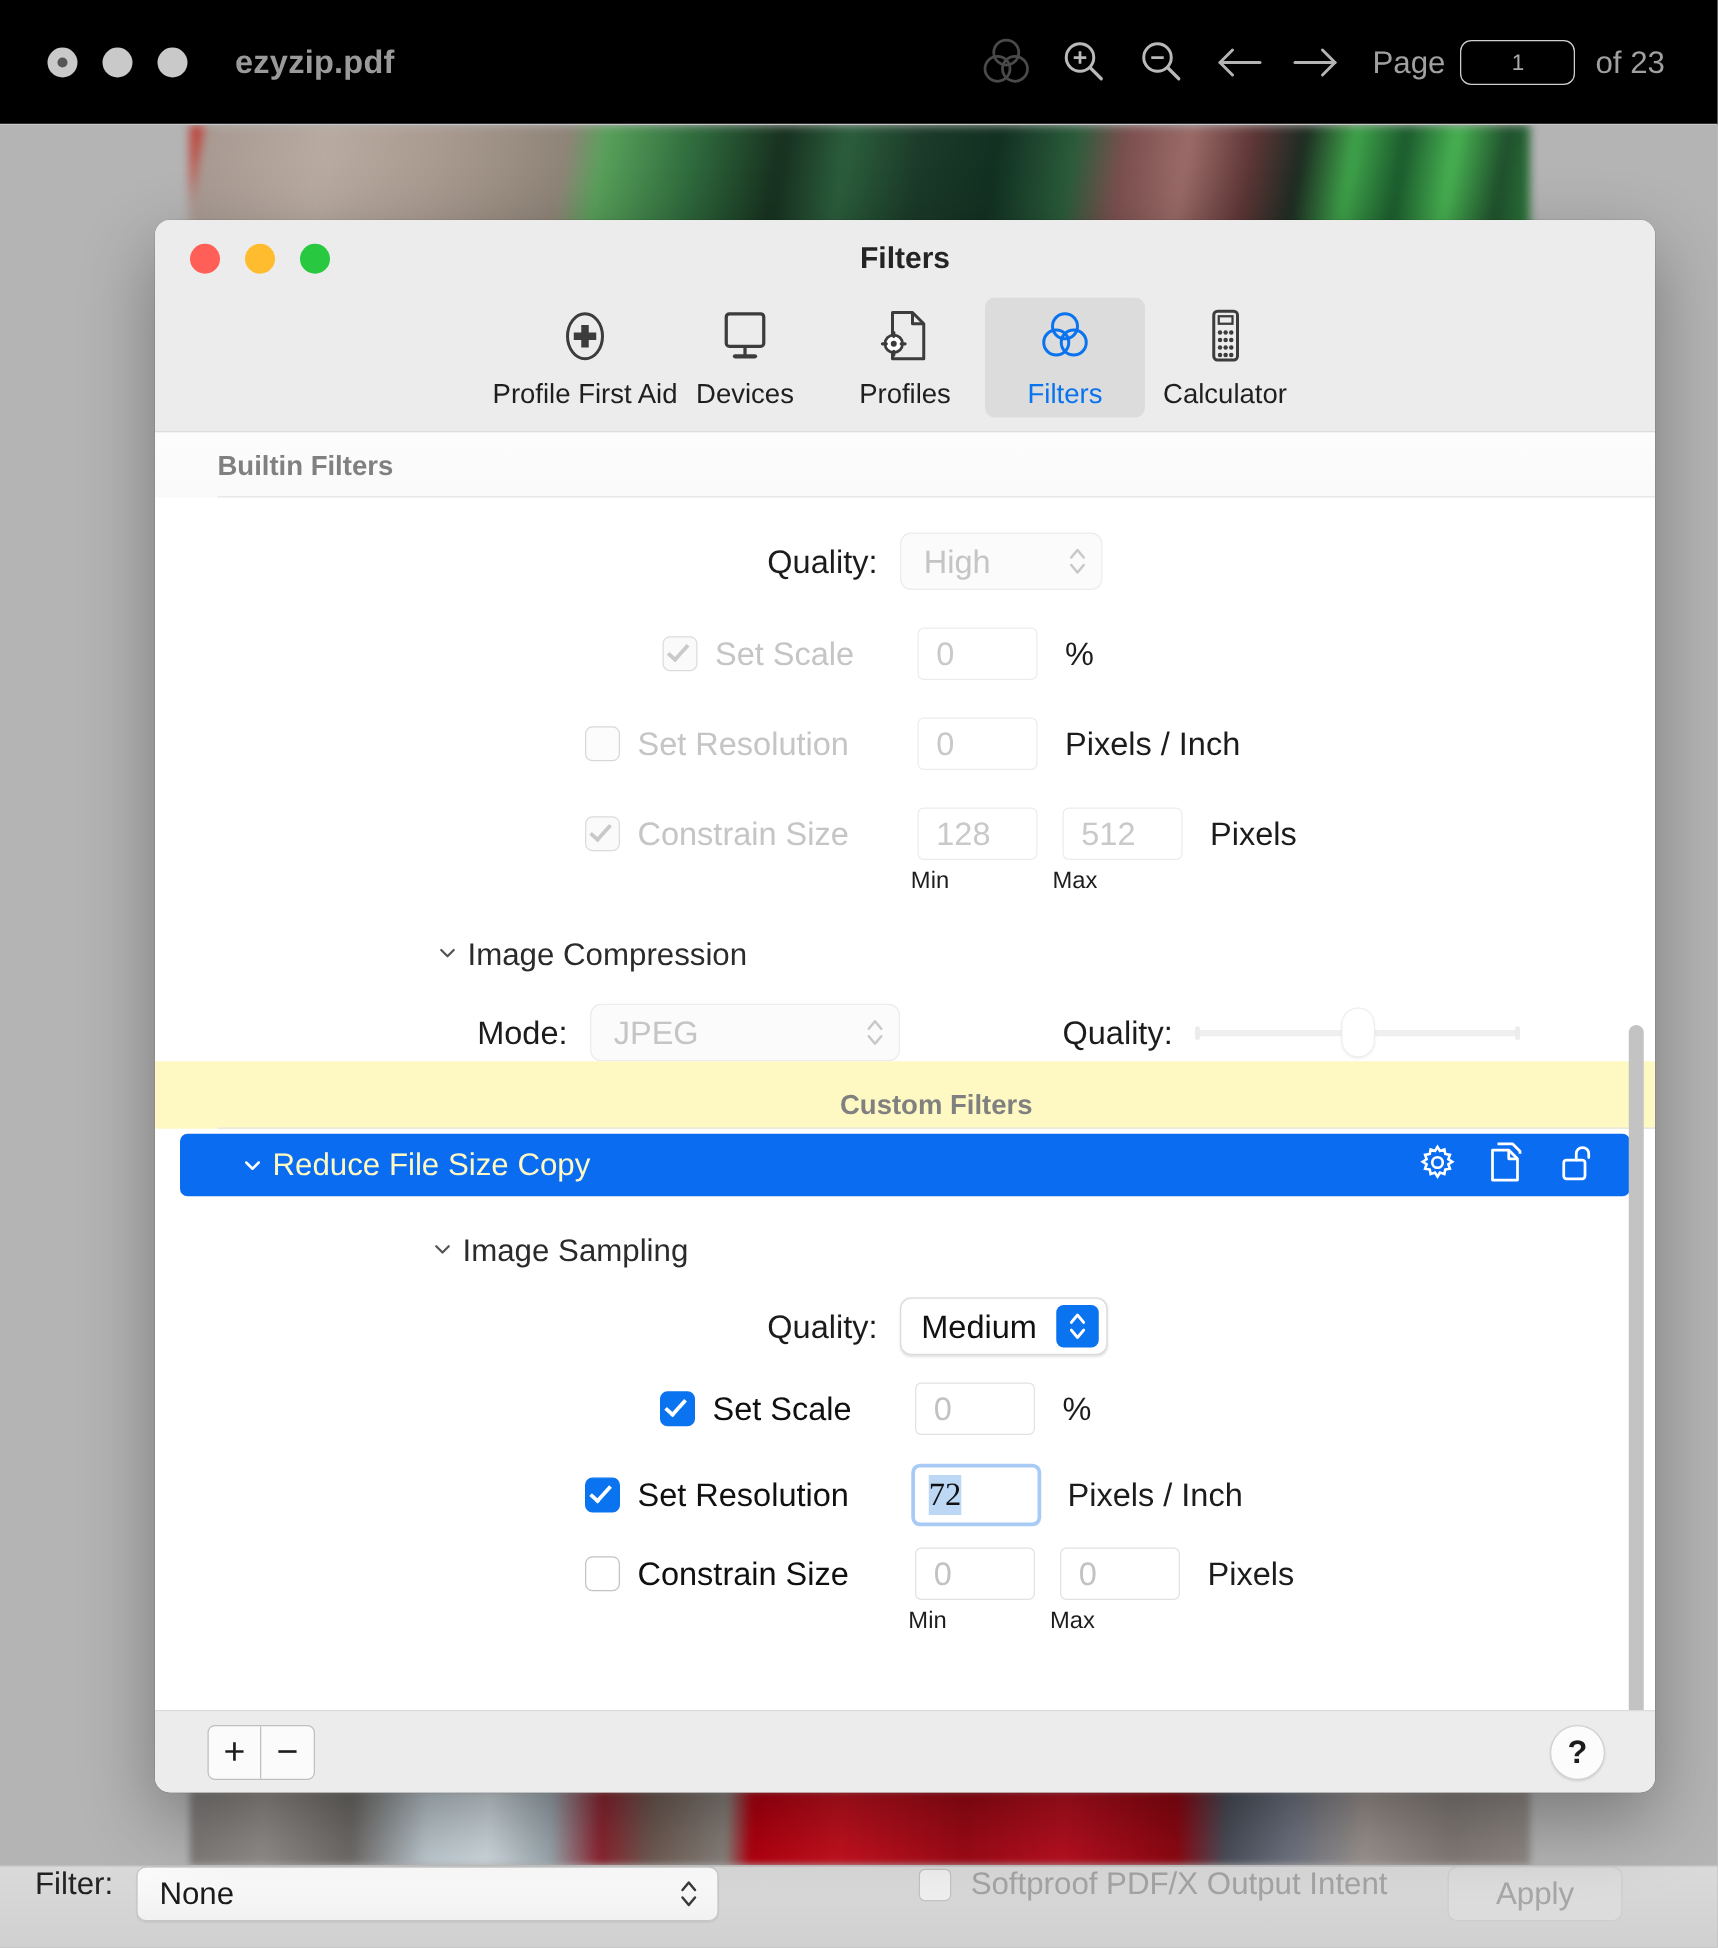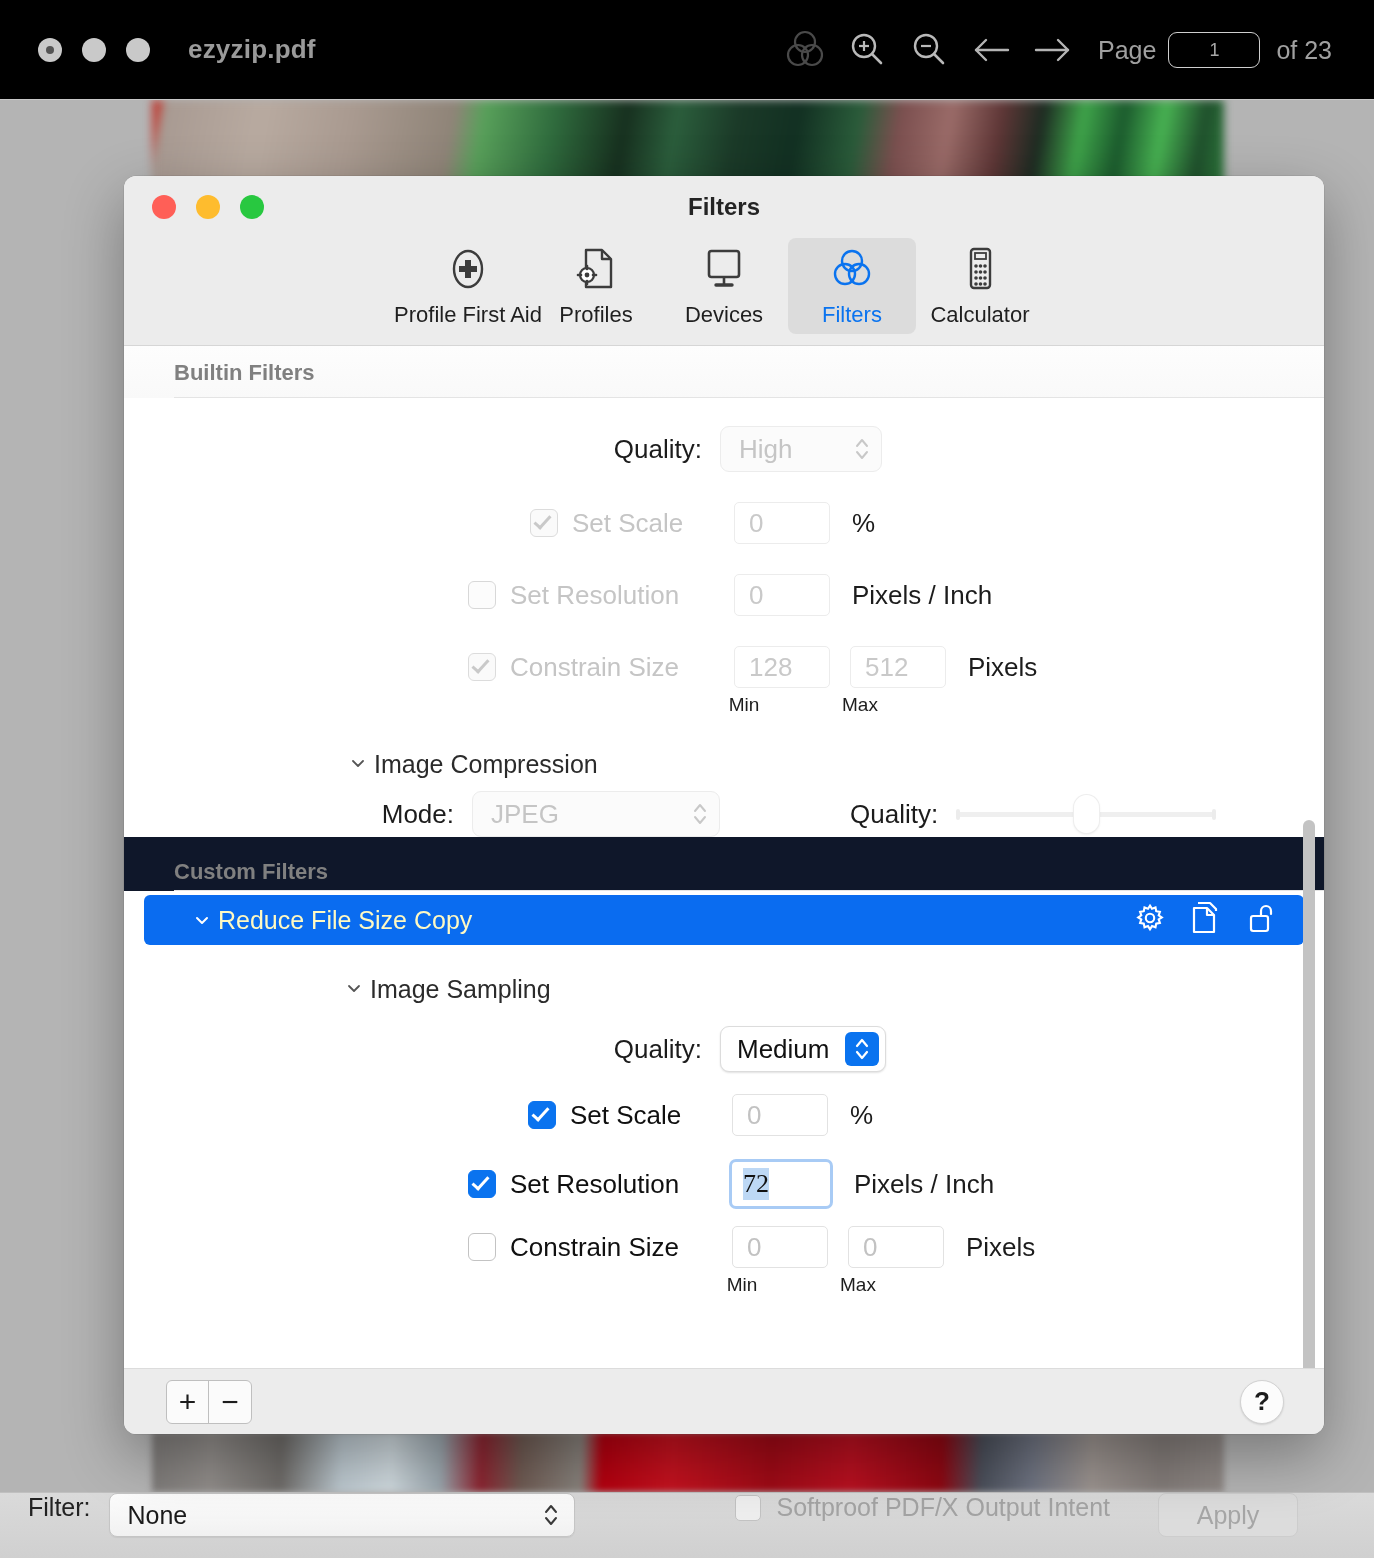--- a/index.html
+++ b/index.html
@@ -134,21 +134,21 @@
   .tbitem .ico { height: 52px; display:flex; align-items:flex-end; }
 
   #filters-content {
     position: relative; height: 1022px; background: #fff; overflow: hidden;
   }
   .group-header {
     position: relative; padding: 14px 0 12px 50px;
     font-size: 22px; font-weight: bold; color: #808080;
     background: linear-gradient(#fdfdfd,#f9f9f9);
   }
-  .group-header.plain { background: #0f172a; }
+  .group-header.plain { background: #fef9c3; text-align: center; }
   .group-header::after {
     content: ""; position: absolute; left: 50px; right: 0; bottom: 0;
     height: 1px; background: #e4e4e4;
   }
 
   .row { display: flex; align-items: center; }
   .lbl-right { text-align: right; font-size: 26px; }
 
   
   .cb { width: 28px; height: 28px; border-radius: 6px; flex: none; position: relative; }
@@ -338,47 +338,47 @@
   <div id="filters-toolbar">
     <div class="tbitem">
       <span class="ico">
         <svg width="48" height="50" viewBox="0 0 48 50">
           <ellipse cx="24" cy="25" rx="14" ry="18" fill="none" stroke="#3c3c3c" stroke-width="2.4"></ellipse>
           <rect x="21" y="16" width="6" height="18" fill="#3c3c3c"></rect>
           <rect x="15" y="22" width="18" height="6" fill="#3c3c3c"></rect>
         </svg>
       </span>
       <span class="lbl">Profile First Aid</span>
+    </div>
+    <div class="tbitem">
+      <span class="ico">
+        <svg width="48" height="50" viewBox="0 0 48 50">
+          <rect x="9" y="7" width="30" height="26" rx="2.5" fill="none" stroke="#3c3c3c" stroke-width="2.6"></rect>
+          <line x1="24" y1="33" x2="24" y2="40" stroke="#3c3c3c" stroke-width="2.6"></line>
+          <line x1="16" y1="41" x2="32" y2="41" stroke="#3c3c3c" stroke-width="3.4" stroke-linecap="round"></line>
+        </svg>
+      </span>
+      <span class="lbl">Devices</span>
     </div>
     <div class="tbitem">
       <span class="ico">
         <svg width="44" height="50" viewBox="0 0 44 50">
           <path d="M12 6 h16 l9 9 v28 h-25 z" fill="none" stroke="#3c3c3c" stroke-width="2.4" stroke-linejoin="round"></path>
           <path d="M28 6 v9 h9" fill="none" stroke="#3c3c3c" stroke-width="2.4" stroke-linejoin="round"></path>
           <circle cx="13" cy="31" r="7" fill="#fff" stroke="#3c3c3c" stroke-width="2.2"></circle>
           <circle cx="13" cy="31" r="2.4" fill="#3c3c3c"></circle>
           <g stroke="#3c3c3c" stroke-width="2.6" stroke-linecap="round">
             <line x1="13" y1="22" x2="13" y2="25"></line>
               <line x1="13" y1="37" x2="13" y2="40"></line>
             <line x1="4" y1="31" x2="7" y2="31"></line>
               <line x1="19" y1="31" x2="22" y2="31"></line>
           </g>
         </svg>
       </span>
       <span class="lbl">Profiles</span>
-    </div>
-    <div class="tbitem">
-      <span class="ico">
-        <svg width="48" height="50" viewBox="0 0 48 50">
-          <rect x="9" y="7" width="30" height="26" rx="2.5" fill="none" stroke="#3c3c3c" stroke-width="2.6"></rect>
-          <line x1="24" y1="33" x2="24" y2="40" stroke="#3c3c3c" stroke-width="2.6"></line>
-          <line x1="16" y1="41" x2="32" y2="41" stroke="#3c3c3c" stroke-width="3.4" stroke-linecap="round"></line>
-        </svg>
-      </span>
-      <span class="lbl">Devices</span>
     </div>
     <div class="tbitem selected">
       <span class="ico">
         <svg width="48" height="50" viewBox="0 0 48 50">
           <g fill="none" stroke="#0a73ef" stroke-width="2.4">
             <circle cx="24" cy="17" r="10"></circle>
               <circle cx="17" cy="30" r="10"></circle>
               <circle cx="31" cy="30" r="10"></circle>
           </g>
         </svg>
@@ -466,21 +466,21 @@
 
     <div class="row" style="margin-top:34px; margin-left:226px;">
       <span style="margin-right:8px;">
         <svg width="16" height="16" viewBox="0 0 16 16">
           <polyline points="3,6 8,11 13,6" fill="none" stroke="#555" stroke-width="1.8" stroke-linecap="round" stroke-linejoin="round"></polyline>
         </svg>
       </span>
       <span class="disclosure">Image Compression</span>
     </div>
 
-    <div class="row" style="margin-top:12px;">
+    <div class="row" style="margin-top:24px;">
       <div class="lbl-right" style="width:330px; color:#1c1c1c;">Mode:</div>
       <div class="popup dim" style="margin-left:18px; width:248px;">
         <span>JPEG</span>
         <span class="pop-arrows">
           <svg width="18" height="26" viewBox="0 0 18 26">
             <g stroke="#c8c8c8" stroke-width="2" fill="none" stroke-linecap="round" stroke-linejoin="round">
               <polyline points="4,10 9,4 14,10"></polyline>
                 <polyline points="4,16 9,22 14,16"></polyline>
             </g>
           </svg>

